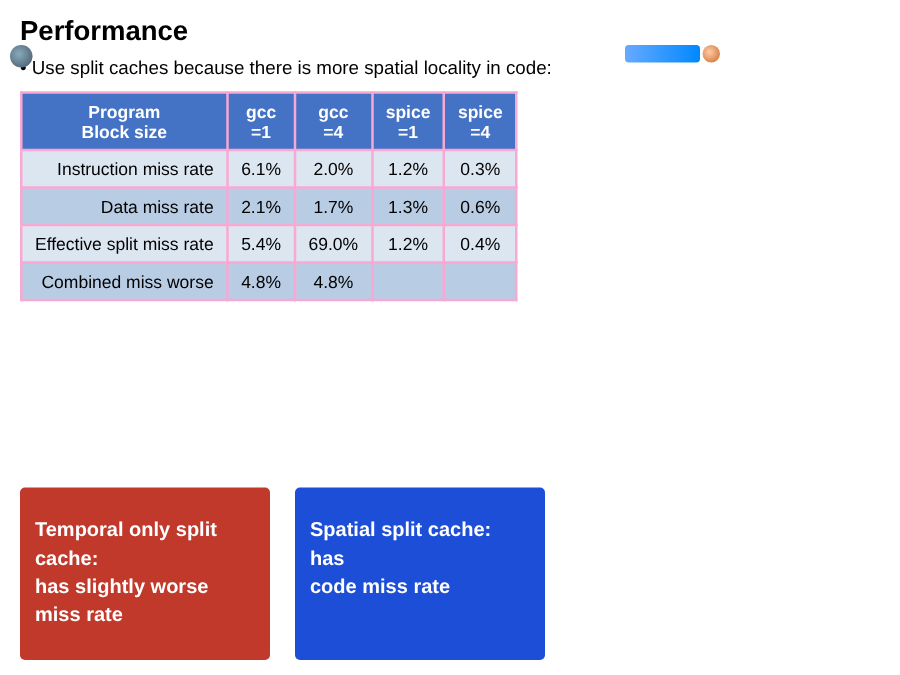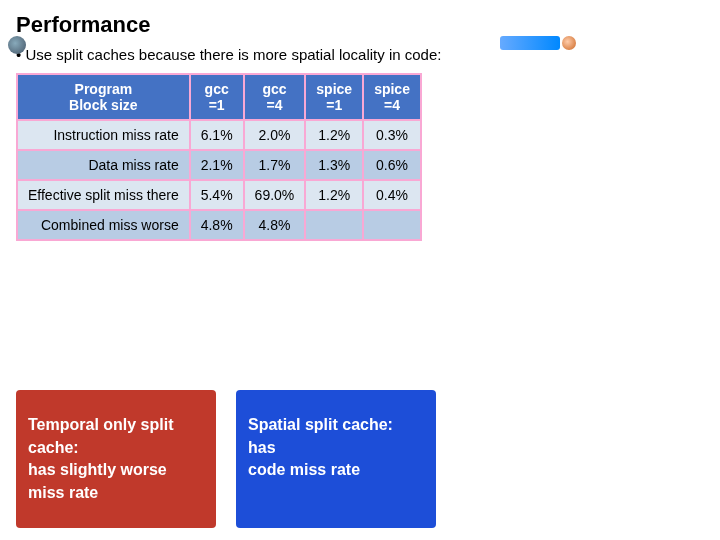--- a/index.html
+++ b/index.html
@@ -171,21 +171,21 @@
           <td>0.3%</td>
         </tr>
         <tr>
           <td class="row-header">Data miss rate</td>
           <td>2.1%</td>
           <td>1.7%</td>
           <td>1.3%</td>
           <td>0.6%</td>
         </tr>
         <tr>
-          <td class="row-header">Effective split miss there</td>
+          <td class="row-header">Effective split miss rate</td>
           <td>5.4%</td>
           <td>69.0%</td>
           <td>1.2%</td>
           <td>0.4%</td>
         </tr>
         <tr>
           <td class="row-header">Combined miss worse</td>
           <td>4.8%</td>
           <td>4.8%</td>
           <td></td>

